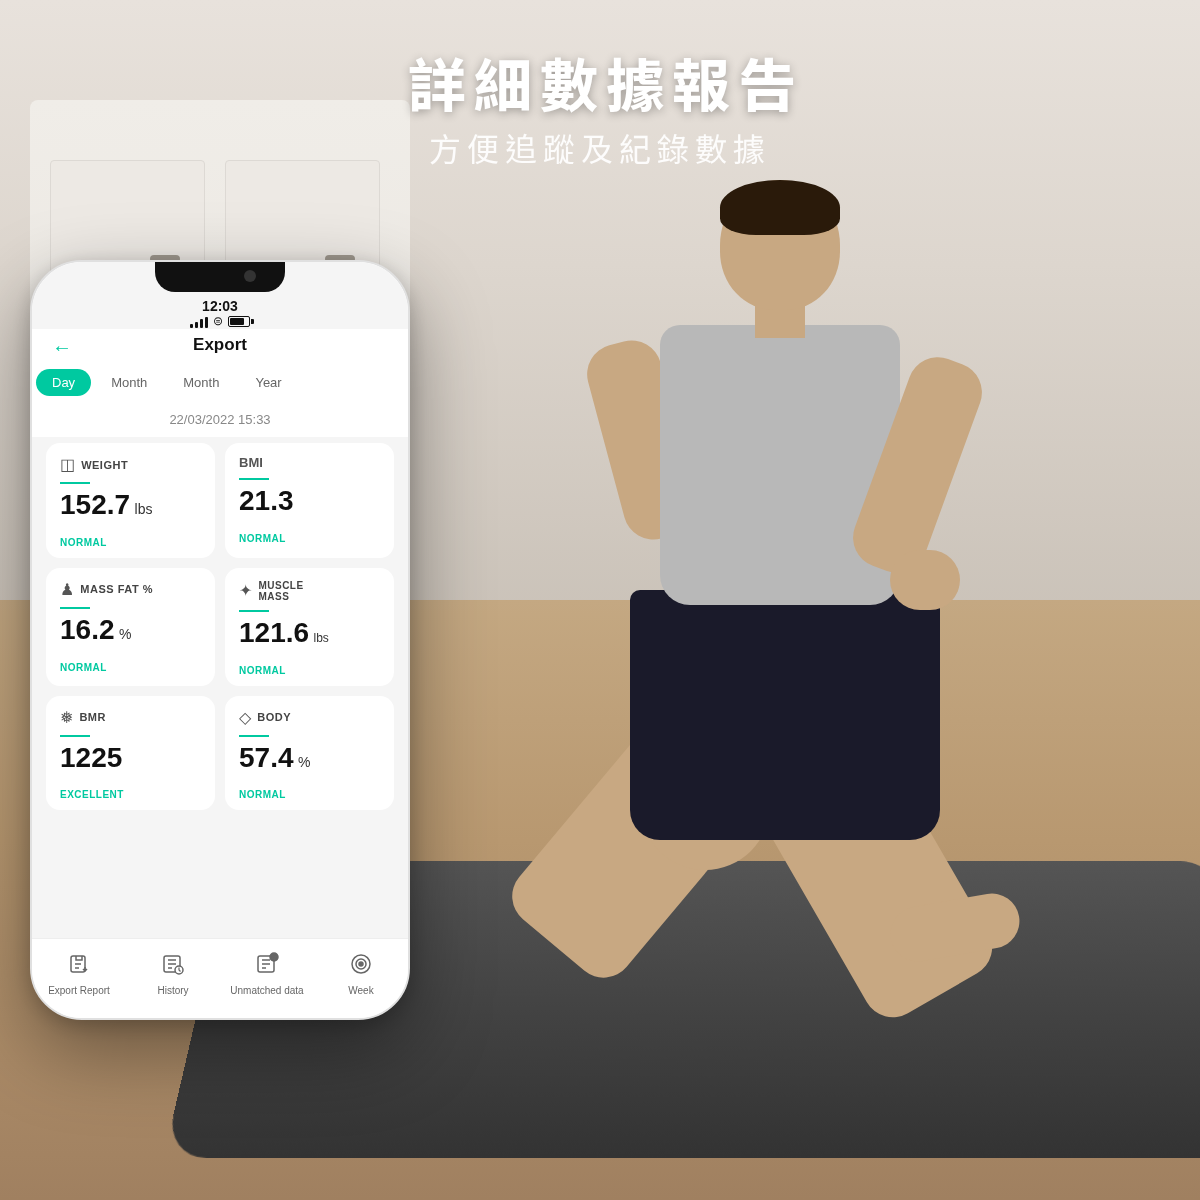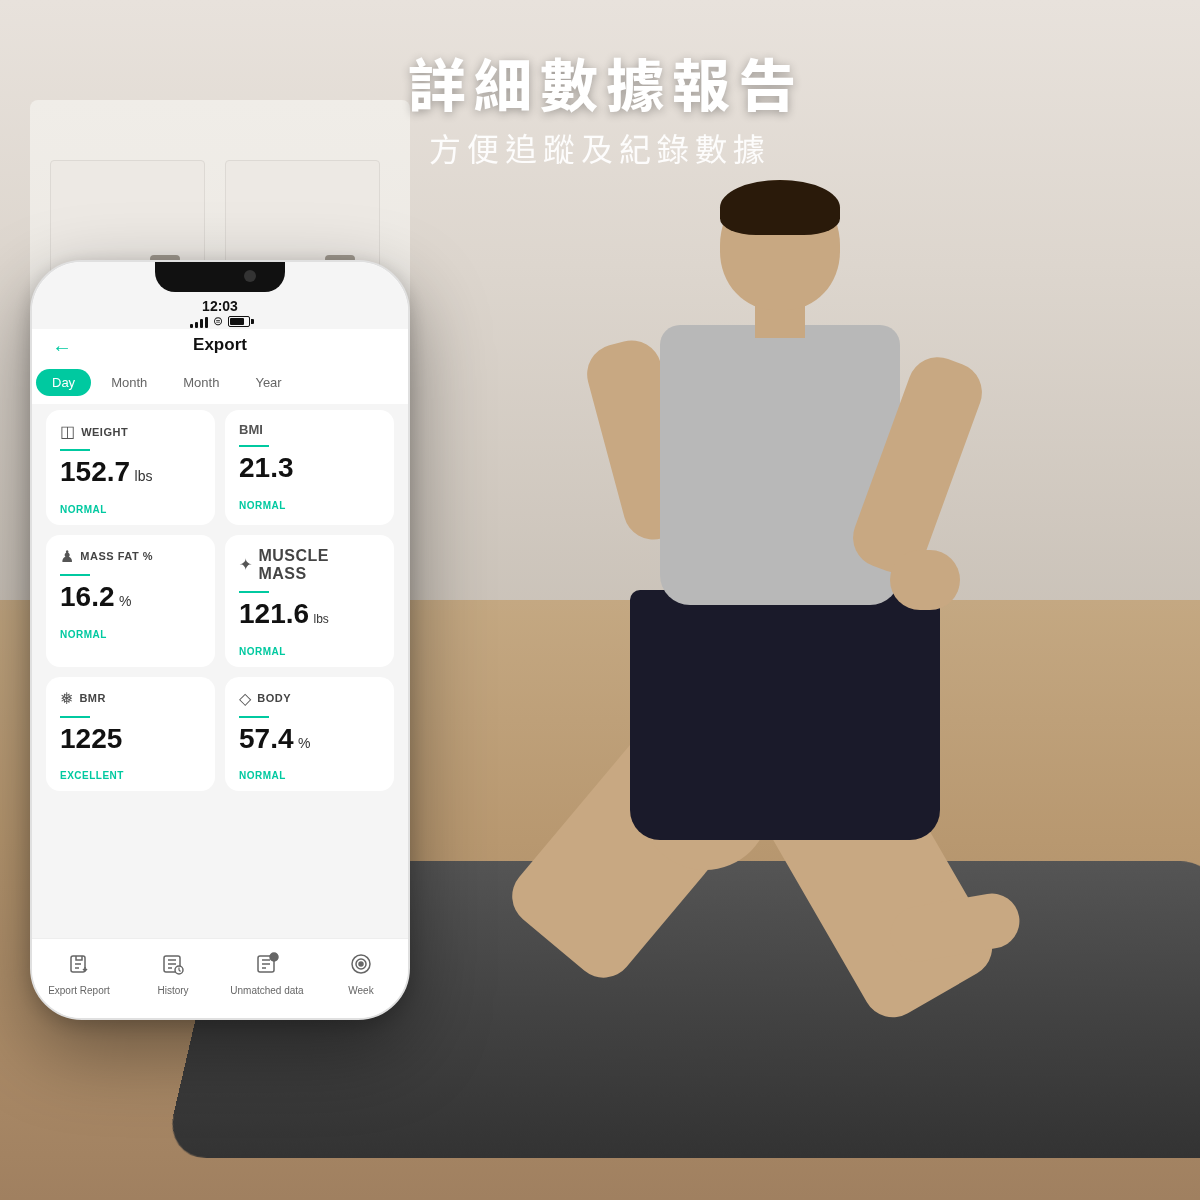--- a/index.html
+++ b/index.html
@@ -534,20 +534,21 @@
           <span class="app-title">Export</span>
         </div>
 
         <div class="tabs">
           <div class="tab active">Day</div>
           <div class="tab">Month</div>
           <div class="tab">Month</div>
           <div class="tab">Year</div>
         </div>
 
+        <div class="date-bar">22/03/2022 15:33</div>
 
         <div class="metrics-area">
           <div class="metrics-grid">
 
             <div class="metric-card">
               <div class="metric-header">
                 <span class="metric-icon">◫</span>
                 <span class="metric-label">WEIGHT</span>
               </div>
               <div class="metric-divider"></div>
@@ -578,21 +579,21 @@
               <div>
                 <span class="metric-value">16.2</span>
                 <span class="metric-unit"> %</span>
               </div>
               <div class="metric-status">NORMAL</div>
             </div>
 
             <div class="metric-card">
               <div class="metric-header">
                 <span class="metric-icon">✦</span>
-                <span class="metric-label" style="font-size:16px;">MUSCLE<br>MASS</span>
+                <span class="metric-label" style="font-size:10px;">MUSCLE<br>MASS</span>
               </div>
               <div class="metric-divider"></div>
               <div>
                 <span class="metric-value">121.6</span>
                 <span class="metric-unit" style="font-size:12px;"> lbs</span>
               </div>
               <div class="metric-status">NORMAL</div>
             </div>
 
             <div class="metric-card">

